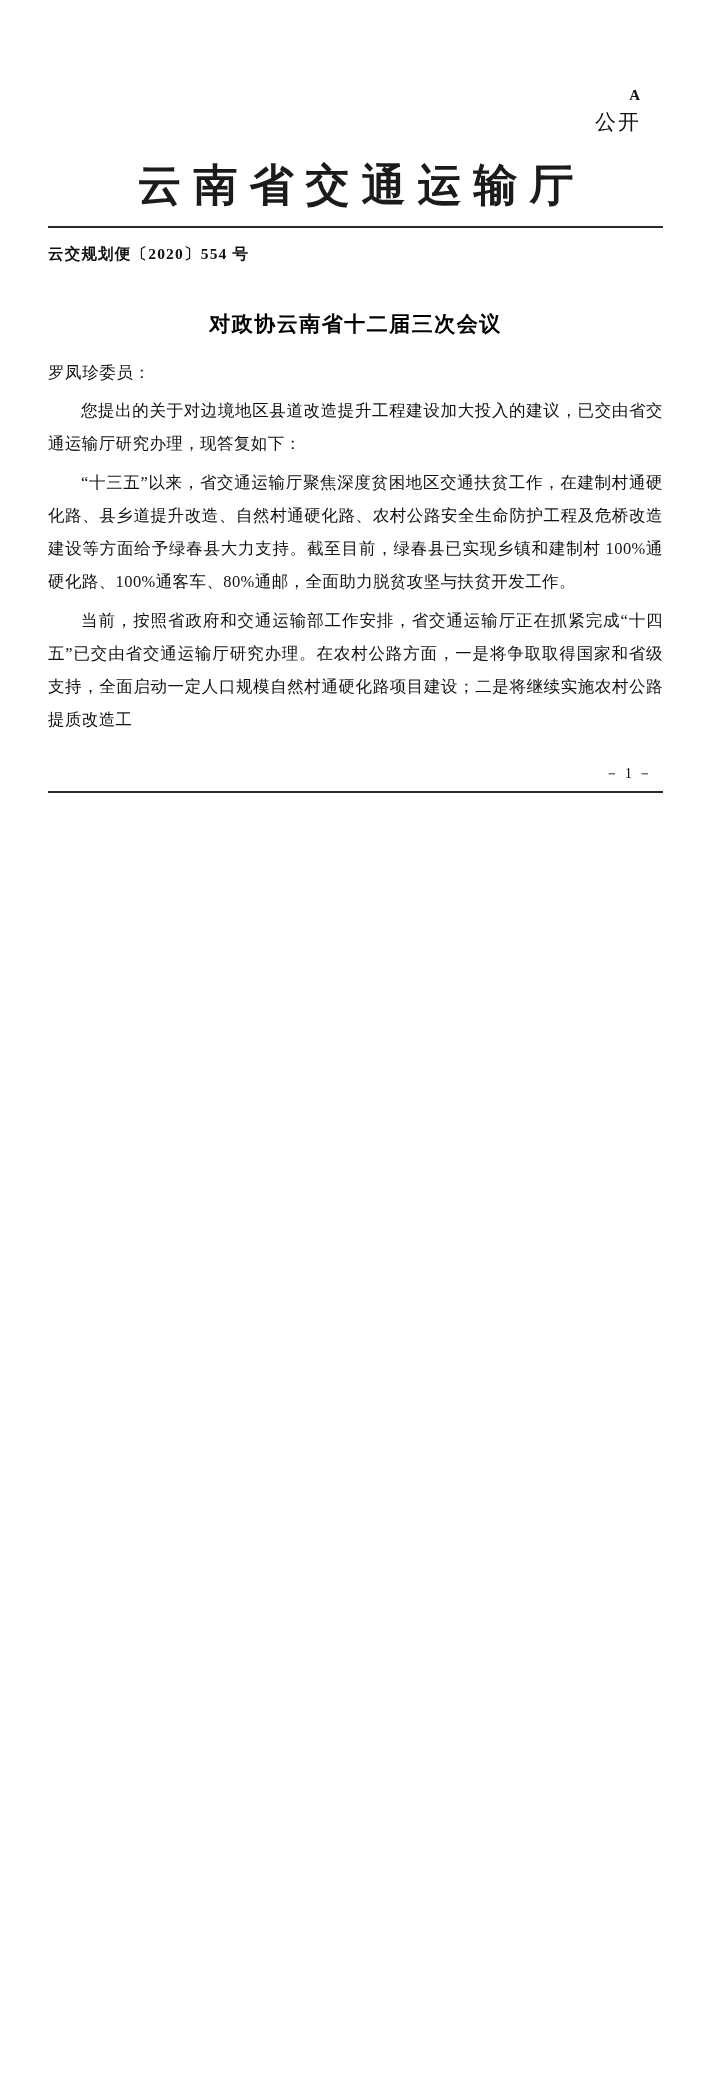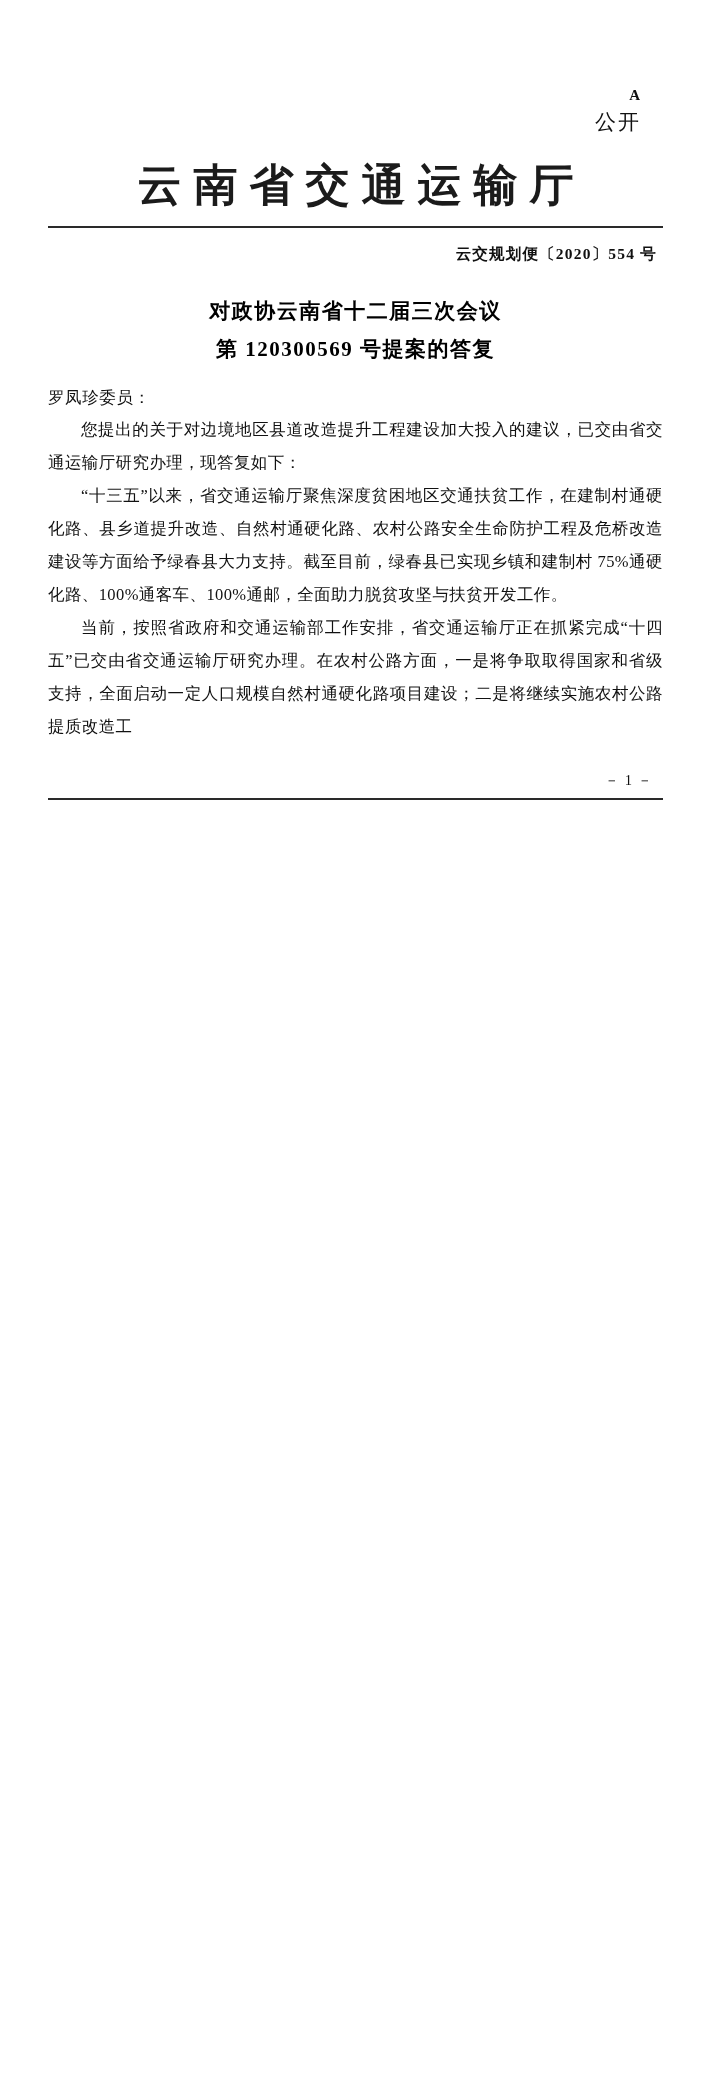--- a/index.html
+++ b/index.html
@@ -60,29 +60,28 @@
     white-space: nowrap;
   }
   .masthead-rule {
     margin-top: 12px;
     border-bottom: 2px solid #2a2a2a;
     height: 0;
   }
 
   .docnum {
     margin-top: 16px;
-    text-align: right;
     font-size: 15.5px;
     font-weight: bold;
     letter-spacing: 1.2px;
     padding-right: 6px;
   }
 
   .title-block {
-    margin-top: 27px;
+    margin-top: 40px;
     text-align: center;
   }
   .doc-title-line {
     font-size: 21px;
     font-weight: bold;
     letter-spacing: 1.5px;
     line-height: 38px;
     color: #000;
   }
 
@@ -93,21 +92,21 @@
     line-height: 30px;
   }
 
   .body-p {
     font-size: 16.5px;
     line-height: 33px;
     letter-spacing: 0.4px;
     text-align: justify;
     text-justify: inter-ideograph;
     text-indent: 2em;
-    margin: 0 0 0 0;
+    margin: 6px 0 0 0;
   }
 
   .page-foot {
     margin-top: 28px;
     text-align: right;
     font-size: 14.5px;
     letter-spacing: 1px;
     padding-right: 10px;
   }
   .foot-rule {
@@ -127,24 +126,23 @@
 
   <div class="masthead">
     <div class="masthead-title">云南省交通运输厅</div>
     <div class="masthead-rule"></div>
   </div>
 
   <div class="docnum">云交规划便〔2020〕554 号</div>
 
   <div class="title-block">
     <div class="doc-title-line">对政协云南省十二届三次会议</div>
-    <div class="doc-title-line">第 120300569 号提案的答复</div>
   </div>
 
   <div class="salutation">罗凤珍委员：</div>
 
   <p class="body-p">您提出的关于对边境地区县道改造提升工程建设加大投入的建议，已交由省交通运输厅研究办理，现答复如下：</p>
-  <p class="body-p">“十三五”以来，省交通运输厅聚焦深度贫困地区交通扶贫工作，在建制村通硬化路、县乡道提升改造、自然村通硬化路、农村公路安全生命防护工程及危桥改造建设等方面给予绿春县大力支持。截至目前，绿春县已实现乡镇和建制村 75%通硬化路、100%通客车、100%通邮，全面助力脱贫攻坚与扶贫开发工作。</p>
+  <p class="body-p">“十三五”以来，省交通运输厅聚焦深度贫困地区交通扶贫工作，在建制村通硬化路、县乡道提升改造、自然村通硬化路、农村公路安全生命防护工程及危桥改造建设等方面给予绿春县大力支持。截至目前，绿春县已实现乡镇和建制村 100%通硬化路、100%通客车、80%通邮，全面助力脱贫攻坚与扶贫开发工作。</p>
   <p class="body-p">当前，按照省政府和交通运输部工作安排，省交通运输厅正在抓紧完成“十四五”已交由省交通运输厅研究办理。在农村公路方面，一是将争取取得国家和省级支持，全面启动一定人口规模自然村通硬化路项目建设；二是将继续实施农村公路提质改造工</p>
 
   <div class="page-foot">－ 1 －</div>
   <div class="foot-rule"></div>
 </div>
 
 </body></html>

